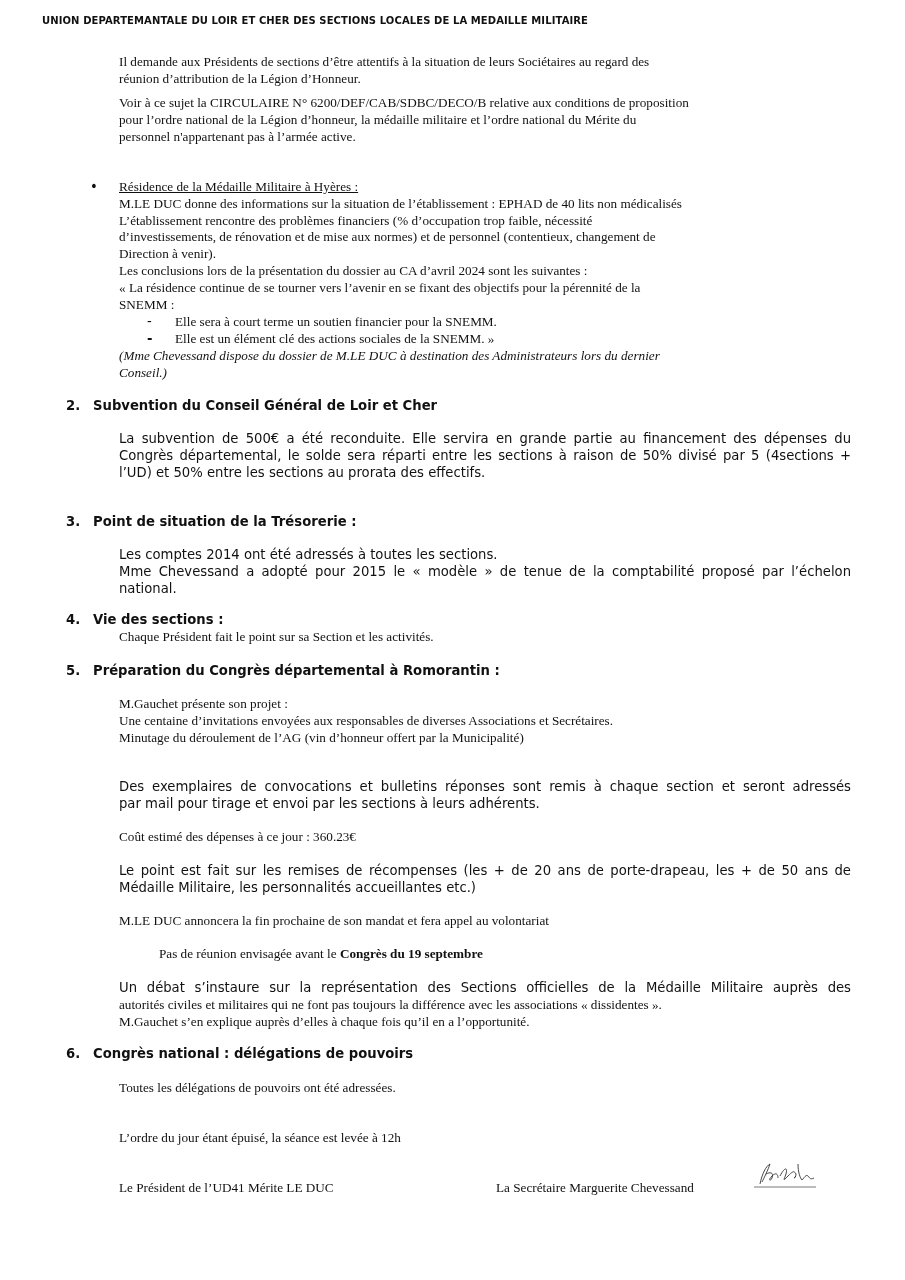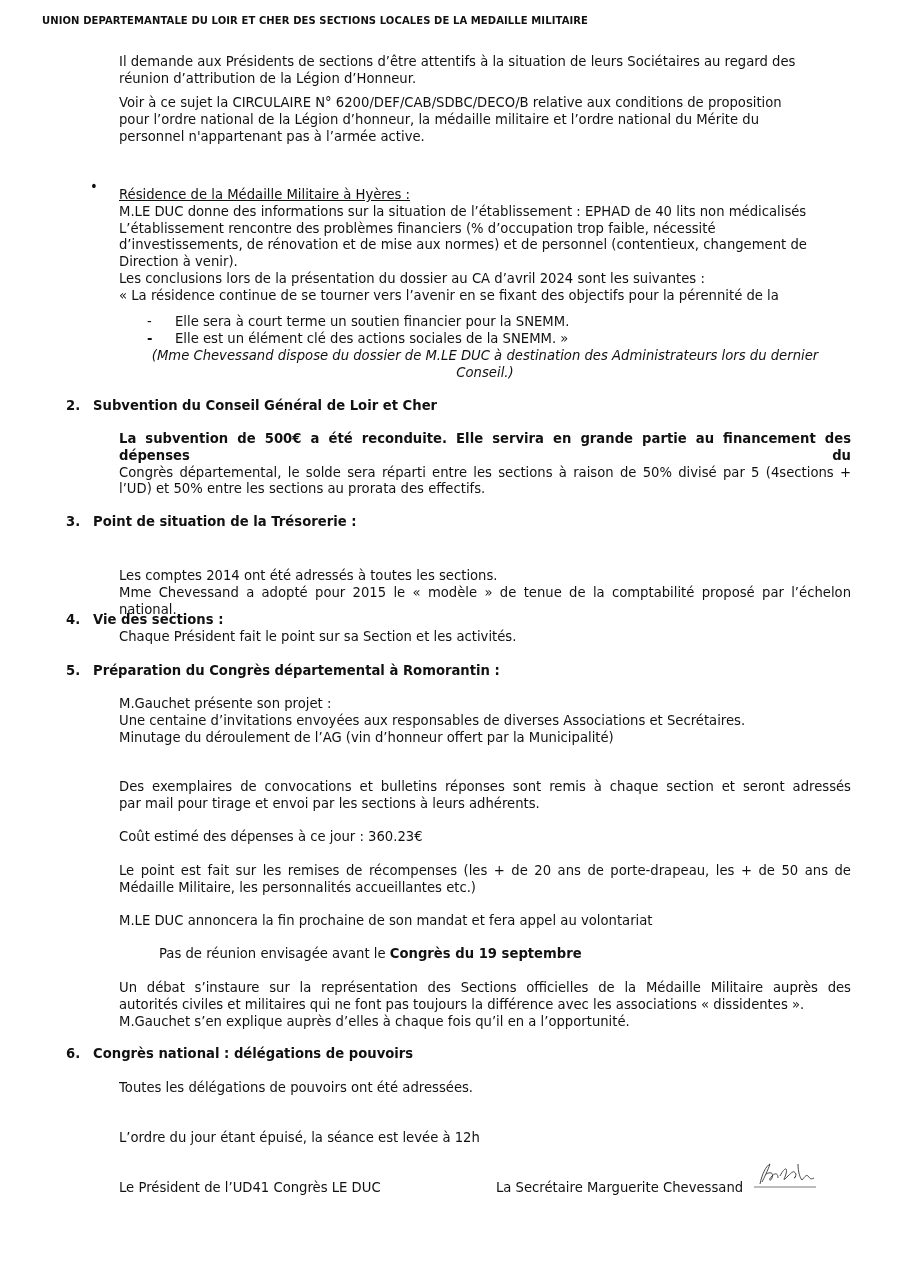--- a/index.html
+++ b/index.html
@@ -8,79 +8,80 @@
       font-family: "DejaVu Sans", sans-serif; color: #111;
       font-size: 13.2px; line-height: 16.8px;
     }
     .title {
       position: absolute; left: 42px; top: 13px; width: 840px;
       font-family: "DejaVu Sans", sans-serif; font-weight: bold;
       font-size: 10px; letter-spacing: 0.1px; white-space: nowrap;
     }
     .blk { position: absolute; left: 119px; width: 732px; }
     .just { text-align: justify; }
-    .nowrap { white-space: nowrap; }
+    .nowrap { white-space: nowrap; font-family: Liberation Serif, serif; }
     .head {
       position: absolute; left: 66px; font-weight: bold; white-space: nowrap;
     }
     .head .num { display: inline-block; width: 27px; }
     .bullet { position: absolute; left: 90px; }
     .underline { text-decoration: underline; }
     .dash { position: absolute; left: 147px; }
     .dash-text { position: absolute; left: 175px; }
-    .italic { font-style: italic; text-align: center; }
+    .italic { font-style: italic; }
     .signature { position: absolute; left: 752px; top: 1160px; width: 66px; height: 30px; }
   </style>
 </head>
 <body>
 
 <div class="title">UNION DEPARTEMANTALE DU LOIR ET CHER DES SECTIONS LOCALES DE LA MEDAILLE MILITAIRE</div>
 
 <div class="blk nowrap" style="top:54px;">
   <div>Il demande aux Présidents de sections d’être attentifs à la situation de leurs Sociétaires au regard des</div>
   <div>réunion d’attribution de la Légion d’Honneur.</div>
 </div>
 <div class="blk nowrap" style="top:95px;">
   <div>Voir à ce sujet la CIRCULAIRE N° 6200/DEF/CAB/SDBC/DECO/B relative aux conditions de proposition</div>
   <div>pour l’ordre national de la Légion d’honneur, la médaille militaire et l’ordre national du Mérite du</div>
   <div>personnel n'appartenant pas à l’armée active.</div>
 </div>
 
 <span class="bullet" style="top:179px;">•</span>
-<div class="blk nowrap" style="top:179px;margin-top:8px;">
+<div class="blk nowrap" style="top:179px;">
   <div class="underline">Résidence de la Médaille Militaire à Hyères :</div>
   <div>M.LE DUC donne des informations sur la situation de l’établissement : EPHAD de 40 lits non médicalisés</div>
   <div>L’établissement rencontre des problèmes financiers (% d’occupation trop faible, nécessité</div>
   <div>d’investissements, de rénovation et de mise aux normes) et de personnel (contentieux, changement  de</div>
   <div>Direction à venir).</div>
   <div>Les conclusions lors de la présentation du dossier au CA d’avril 2024 sont les suivantes :</div>
   <div>« La résidence continue de se tourner vers l’avenir en se fixant des objectifs pour la pérennité de la</div>
+  <div>SNEMM :</div>
 </div>
 <span class="dash" style="top:314px;">-</span>
 <span class="dash-text nowrap" style="top:314px;">Elle sera à court terme un soutien financier pour la SNEMM.</span>
 <span class="dash" style="top:331px; font-weight:bold;">-</span>
 <span class="dash-text nowrap" style="top:331px;">Elle est un élément clé des actions sociales de la SNEMM. »</span>
 <div class="blk nowrap italic" style="top:348px;">
   <div>(Mme Chevessand dispose du dossier de M.LE DUC à destination des Administrateurs lors du dernier</div>
   <div>Conseil.)</div>
 </div>
 
 <div class="head" style="top:398px;">
   <span class="num">2.</span><span>Subvention du Conseil Général de Loir et Cher</span>
 </div>
 <div class="blk just" style="top:431px;">
-  <div class="just" style="text-align-last:justify;font-weight:bold;">La subvention de 500€ a été reconduite. Elle servira en grande partie au financement des dépenses du</div>
+  <div class="just" style="text-align-last:justify;">La subvention de 500€ a été reconduite. Elle servira en grande partie au financement des dépenses du</div>
   <div style="text-align-last:justify;">Congrès départemental, le solde sera réparti entre les sections à raison de 50% divisé par 5 (4sections +</div>
   <div>l’UD) et 50% entre les sections au prorata des effectifs.</div>
 </div>
 
 <div class="head" style="top:514px;">
   <span class="num">3.</span><span>Point de situation de la Trésorerie :</span>
 </div>
-<div class="blk" style="top:547px;margin-top:21px;">
+<div class="blk" style="top:547px;">
   <div>Les comptes 2014 ont été adressés à toutes les sections.</div>
   <div style="text-align:justify; text-align-last:justify;">Mme Chevessand a adopté pour 2015 le « modèle » de tenue de la comptabilité proposé par l’échelon</div>
   <div>national.</div>
 </div>
 
 <div class="head" style="top:612px;">
   <span class="num">4.</span><span>Vie des sections :</span>
 </div>
 <div class="blk nowrap" style="top:629px;">
   <div>Chaque Président fait le point sur sa Section et les activités.</div>
@@ -112,19 +113,19 @@
   <div class="nowrap">autorités civiles et militaires qui ne font pas toujours la différence avec les associations « dissidentes ».</div>
   <div class="nowrap">M.Gauchet s’en explique auprès d’elles à chaque fois qu’il en a l’opportunité.</div>
 </div>
 
 <div class="head" style="top:1046px;">
   <span class="num">6.</span><span>Congrès national : délégations de pouvoirs</span>
 </div>
 <div class="blk nowrap" style="top:1080px;">Toutes les délégations de pouvoirs ont été adressées.</div>
 
 <div class="blk nowrap" style="top:1130px;">L’ordre du jour étant épuisé, la séance est levée à 12h</div>
-<div class="blk nowrap" style="top:1180px; width:300px;">Le Président de l’UD41 Congrès LE DUC</div>
+<div class="blk nowrap" style="top:1180px; width:300px;">Le Président de l’UD41 Mérite LE DUC</div>
 <div class="nowrap" style="position:absolute; left:496px; top:1180px;">La Secrétaire Marguerite Chevessand</div>
 
 <svg class="signature" viewBox="0 0 66 30">
   <path d="M8 24 C10 14, 14 6, 18 4 C16 10, 12 18, 10 22 M14 14 C18 12, 22 12, 20 18 C18 22, 16 20, 20 16 C24 12, 26 14, 26 18 M28 16 C32 8, 36 6, 34 14 C32 20, 30 22, 36 16 C40 12, 42 10, 44 14 C44 18, 40 20, 44 16 M46 4 C46 12, 48 18, 50 20 C52 18, 54 14, 56 16 C58 18, 58 20, 62 18" fill="none" stroke="#333" stroke-width="0.9"></path>
   <path d="M2 27 L64 27" stroke="#555" stroke-width="0.8"></path>
 </svg>
 
 </body></html>

